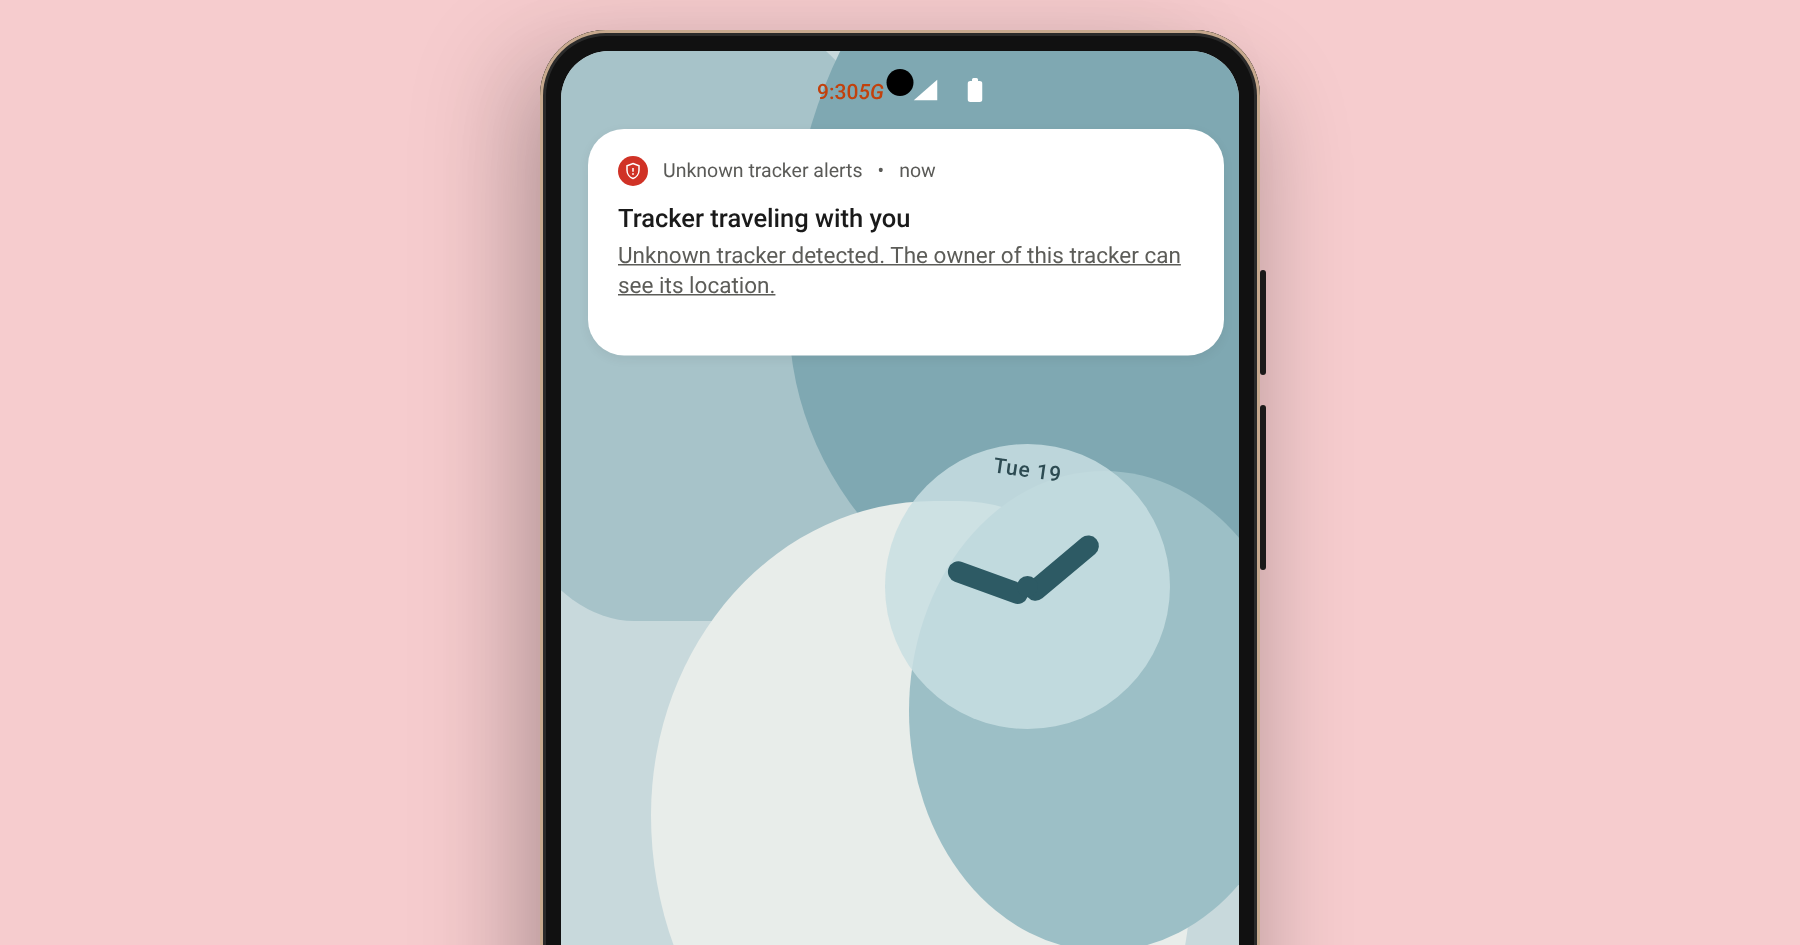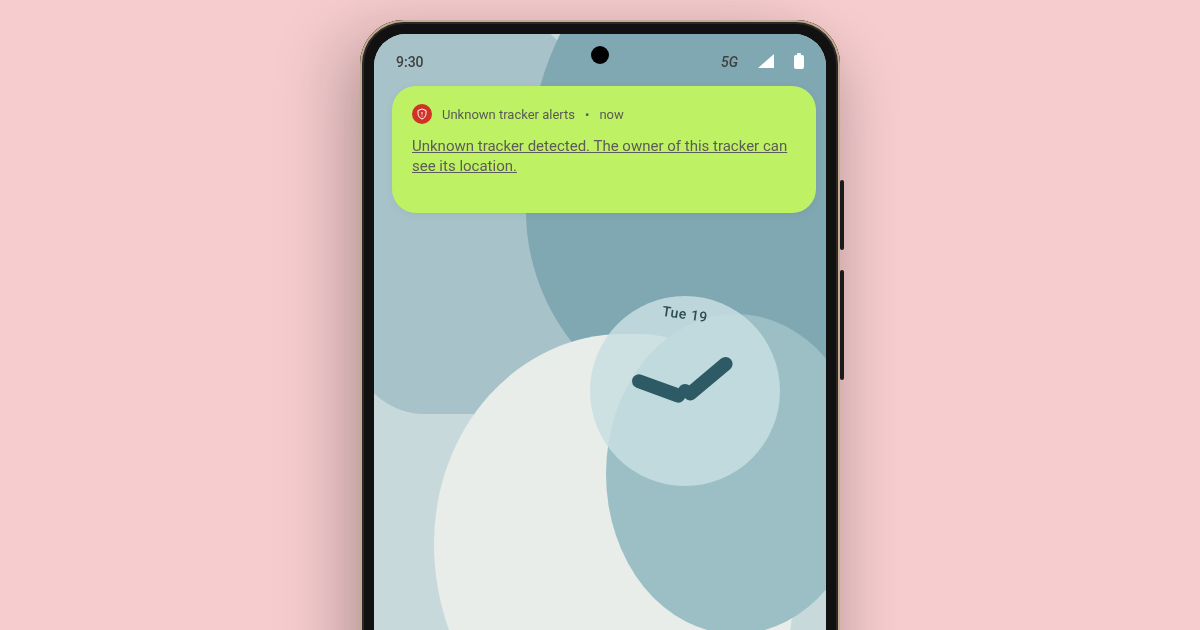--- a/index.html
+++ b/index.html
@@ -55,41 +55,41 @@
   .blob3 { left:60px; top:300px; width:360px; height:440px; background:#e8edea; border-radius:55% 45% 40% 60% / 50% 55% 45% 55%; }
   .blob4 { right:-40px; top:280px; width:260px; height:320px; background:#9cbfc6; border-radius:50%; }
 
   .status-bar {
     position: absolute;
     top: 0; left: 0; right: 0;
     height: 44px;
     padding: 12px 22px 0 22px;
     display: flex;
     align-items: center;
-    justify-content: space-between;
-    color: #404040;
+    justify-content: center;
+    color: #c2410c;
     font-size: 14px;
     font-weight: 500;
     z-index: 10;
   }
   .status-right { display: flex; align-items: center; gap: 20px; font-style: italic; }
   .camera {
     position: absolute;
     top: 12px; left: 50%;
     width: 18px; height: 18px;
     background: #000;
     border-radius: 50%;
     transform: translateX(-50%);
     z-index: 20;
   }
 
   .notification {
     position: absolute;
     top: 52px; left: 18px; right: 10px;
-    background: #bef264;
+    background: #ffffff;
     border-radius: 24px;
     padding: 18px 20px 20px 20px;
     box-shadow: 0 2px 8px rgba(0,0,0,0.06);
     z-index: 15;
   }
   .notif-header {
     display: flex;
     align-items: center;
     gap: 10px;
     color: #5a5a57;
@@ -197,20 +197,21 @@
           <svg width="12" height="12" viewBox="0 0 24 24">
               <path d="M12 2 L20 5 V11 C20 16 16.5 20.5 12 22 C7.5 20.5 4 16 4 11 V5 Z" fill="none" stroke="#fff" stroke-width="2"></path>
               <line x1="12" y1="8" x2="12" y2="13" stroke="#fff" stroke-width="2"></line>
               <circle cx="12" cy="16" r="1.2" fill="#fff"></circle>
             </svg>
         </span>
         <span>Unknown tracker alerts</span>
         <span>•</span>
         <span>now</span>
       </div>
+      <div class="notif-title">Tracker traveling with you</div>
       <div class="notif-body">Unknown tracker detected. The owner of this tracker can see its location.</div>
     </div>
 
     <div class="clock-widget">
       <div class="clock-date">Tue 19</div>
       <div class="hand hand-h"></div>
       <div class="hand hand-m"></div>
       <div class="clock-center"></div>
     </div>
 

